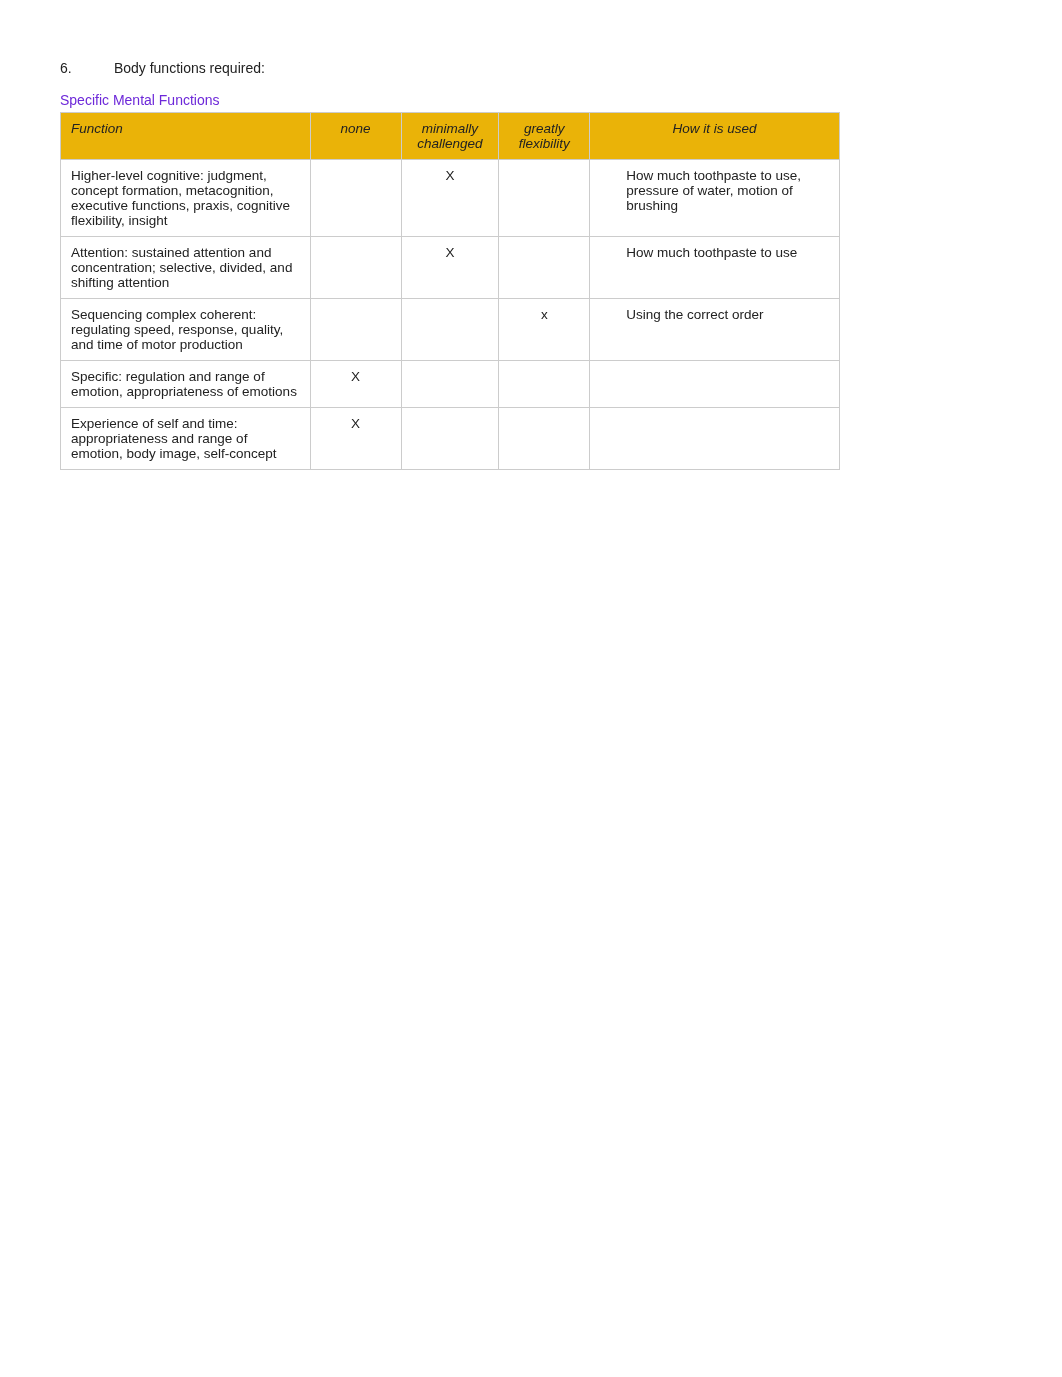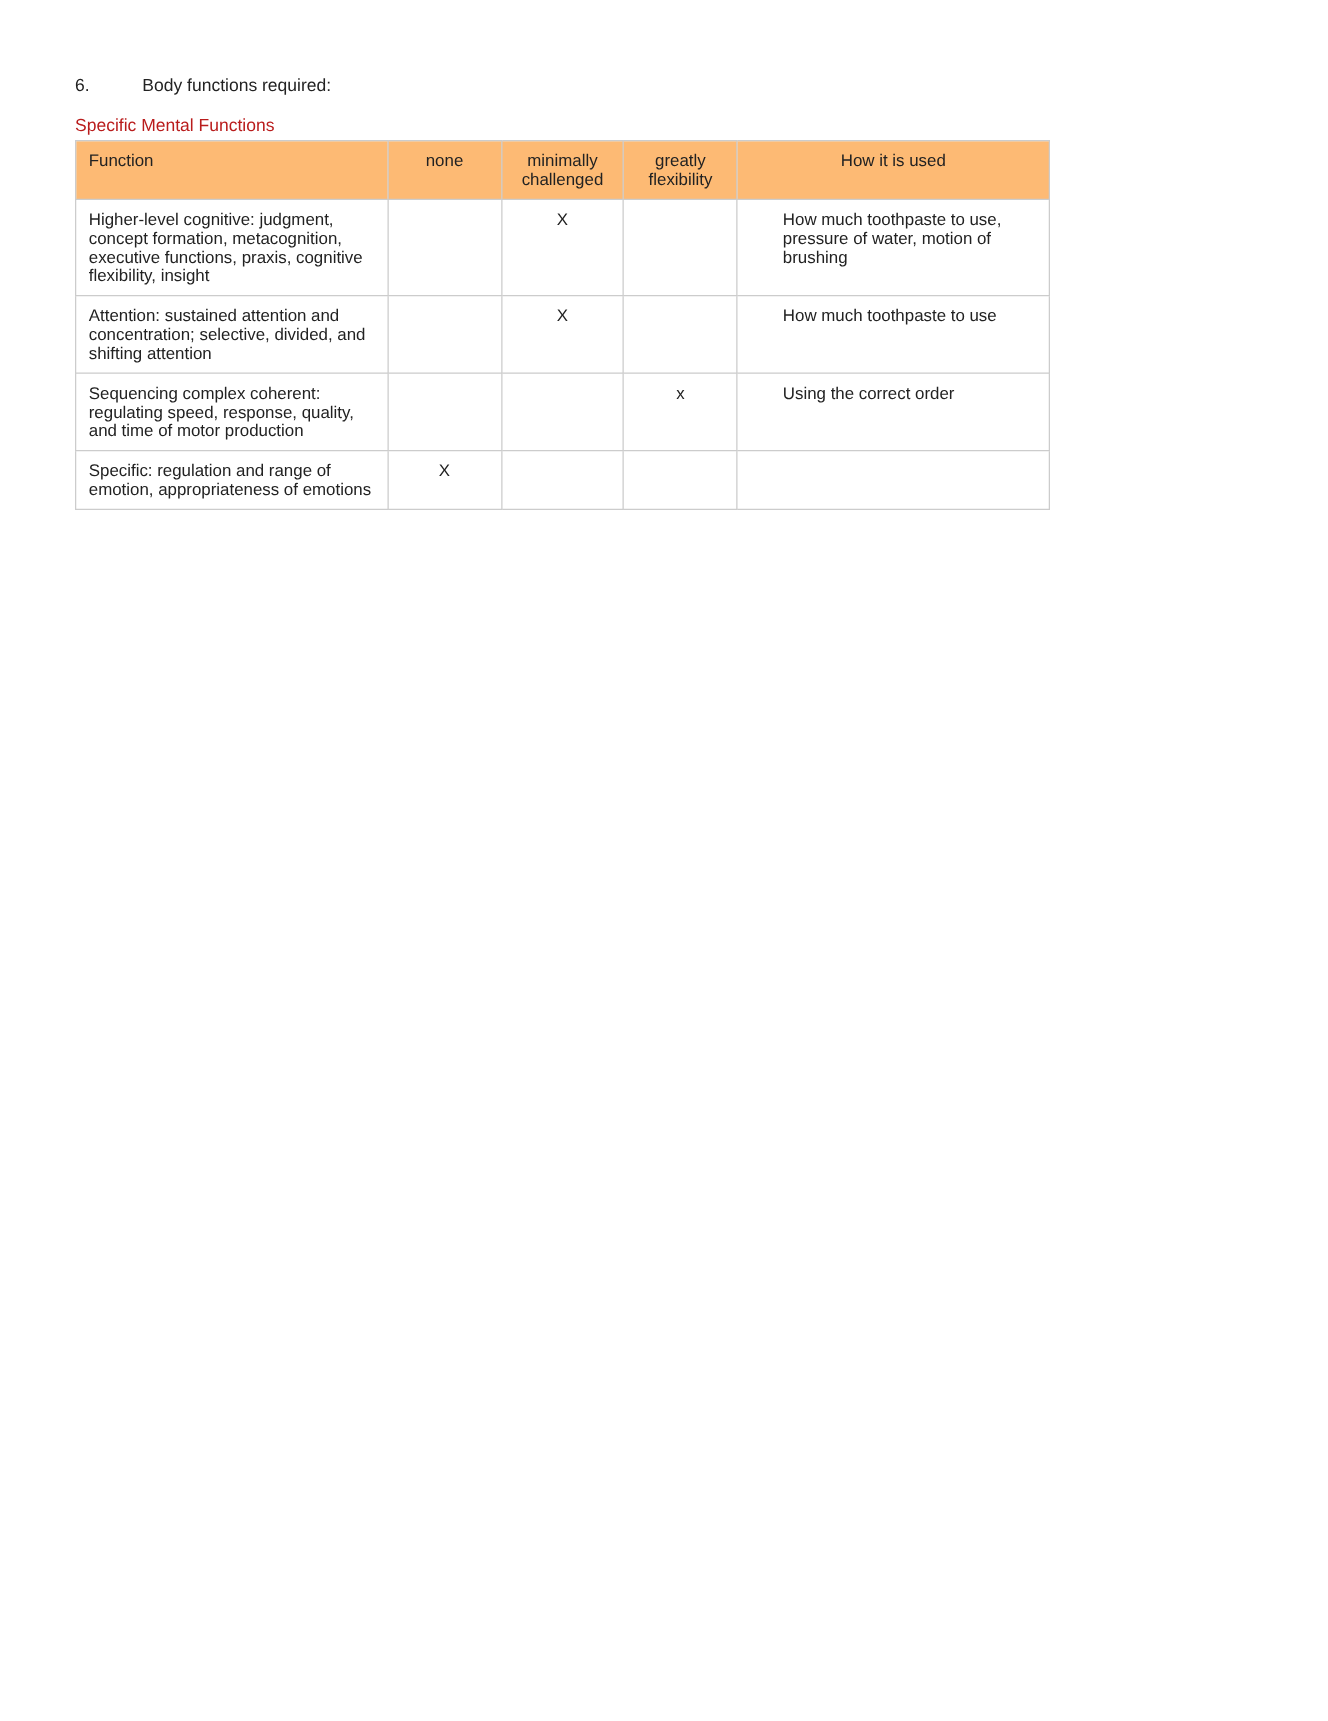--- a/index.html
+++ b/index.html
@@ -15,41 +15,42 @@
       color: #222;
       padding: 60px 60px 60px 60px;
       width: 1062px;
       min-height: 1377px;
     }
 
     .table-title {
       font-size: 14px;
       font-weight: normal;
       margin-bottom: 4px;
-      color: #b91c1c;
+      color: #6d28d9;
     }
 
     table {
       border-collapse: collapse;
       width: 100%;
       max-width: 780px;
       border: 1px solid #ccc;
     }
 
     th, td {
       border: 1px solid #ccc;
       padding: 8px 10px;
       vertical-align: top;
       font-size: 13.5px;
     }
 
     th {
-      background: #fdba74;
+      background: #eab308;
       font-weight: normal;
       text-align: center;
+      font-style: italic;
     }
 
     th.function-col {
       text-align: left;
     }
 
     td.center {
       text-align: center;
     }
 
@@ -117,17 +118,24 @@
         <td class="center greatly-col">x</td>
         <td class="how-col">Using the correct order</td>
       </tr>
       <tr>
         <td class="function-col">Specific: regulation and range of emotion, appropriateness of emotions</td>
         <td class="center none-col">X</td>
         <td class="center min-col"></td>
         <td class="center greatly-col"></td>
         <td class="how-col"></td>
       </tr>
+      <tr>
+        <td class="function-col">Experience of self and time: appropriateness and range of emotion, body image, self-concept</td>
+        <td class="center none-col">X</td>
+        <td class="center min-col"></td>
+        <td class="center greatly-col"></td>
+        <td class="how-col"></td>
+      </tr>
     </tbody>
 </table>
 
 
 
 
 </body></html>

